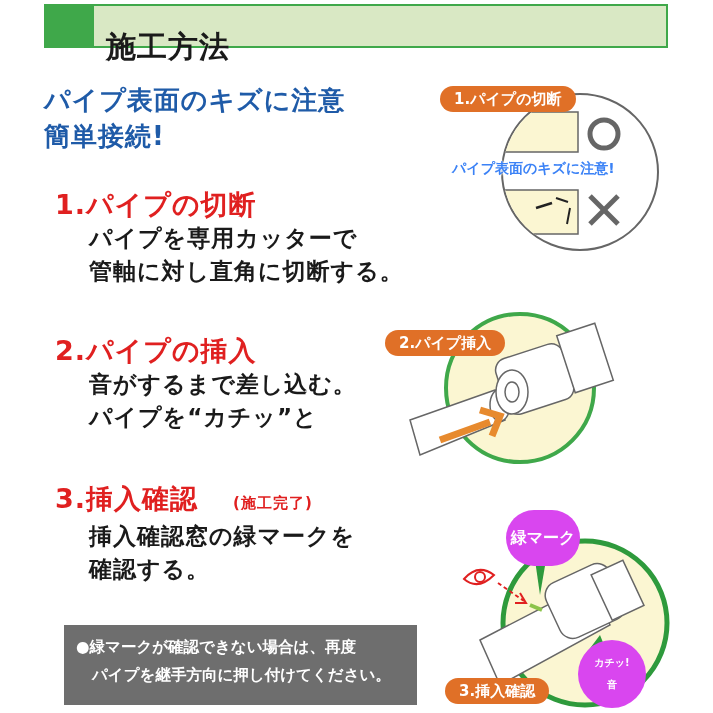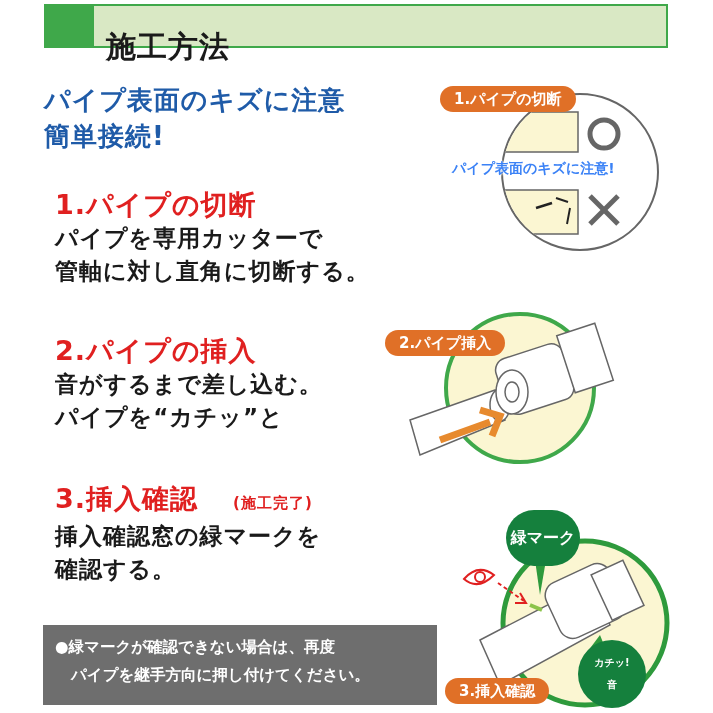--- a/index.html
+++ b/index.html
@@ -4,25 +4,25 @@
 <style>
   html,body{margin:0;padding:0;background:#ffffff;}
   body{width:713px;height:713px;position:relative;overflow:hidden;font-family:"DejaVu Sans","Liberation Sans",sans-serif;}
   .header{position:absolute;left:44px;top:4px;width:624px;height:44px;background:#d9e8c4;border:2px solid #3fa84a;box-sizing:border-box;}
   .header .tab{position:absolute;left:0;top:0;width:48px;height:100%;background:#3fa84a;}
   .header .title{position:absolute;left:60px;top:2px;font-size:30px;font-weight:bold;color:#1a1a1a;line-height:36px;letter-spacing:1px;margin-top:21px;}
   .lead{position:absolute;left:44px;top:82px;color:#1f5ba8;font-size:26px;font-weight:bold;line-height:36px;letter-spacing:1px;}
   .step{position:absolute;left:55px;}
   .step .h{color:#e02020;font-size:27px;font-weight:bold;line-height:34px;letter-spacing:1px;}
   .step .h small{font-size:15px;margin-left:35px;}
-  .step .b{color:#1a1a1a;font-size:23px;font-weight:bold;line-height:33px;letter-spacing:1px;}
-  .note{position:absolute;left:43px;top:625px;width:394px;height:80px;background:#6e6e6e;color:#ffffff;font-size:15.5px;font-weight:bold;line-height:28px;box-sizing:border-box;padding:8px 8px 0 12px;}
+  .step .b{margin-left:34px;color:#1a1a1a;font-size:23px;font-weight:bold;line-height:33px;letter-spacing:1px;}
+  .note{position:absolute;left:64px;top:625px;width:353px;height:80px;background:#6e6e6e;color:#ffffff;font-size:15.5px;font-weight:bold;line-height:28px;box-sizing:border-box;padding:8px 8px 0 12px;}
   .note div:nth-child(2){padding-left:16px;}
   .badge{position:absolute;background:#e07027;color:#fff;font-weight:bold;font-size:15px;border-radius:14px;padding:0 14px;height:26px;line-height:26px;white-space:nowrap;}
-  .bubble{position:absolute;background:#15803d;color:#fff;font-weight:bold;border-radius:50%;text-align:center;}
+  .bubble{position:absolute;background:#d946ef;color:#fff;font-weight:bold;border-radius:50%;text-align:center;}
   svg{position:absolute;}
 </style>
 </head>
 <body>
 
 <div class="header">
   <div class="tab"></div>
   <div class="title">施工方法</div>
 </div>
 

